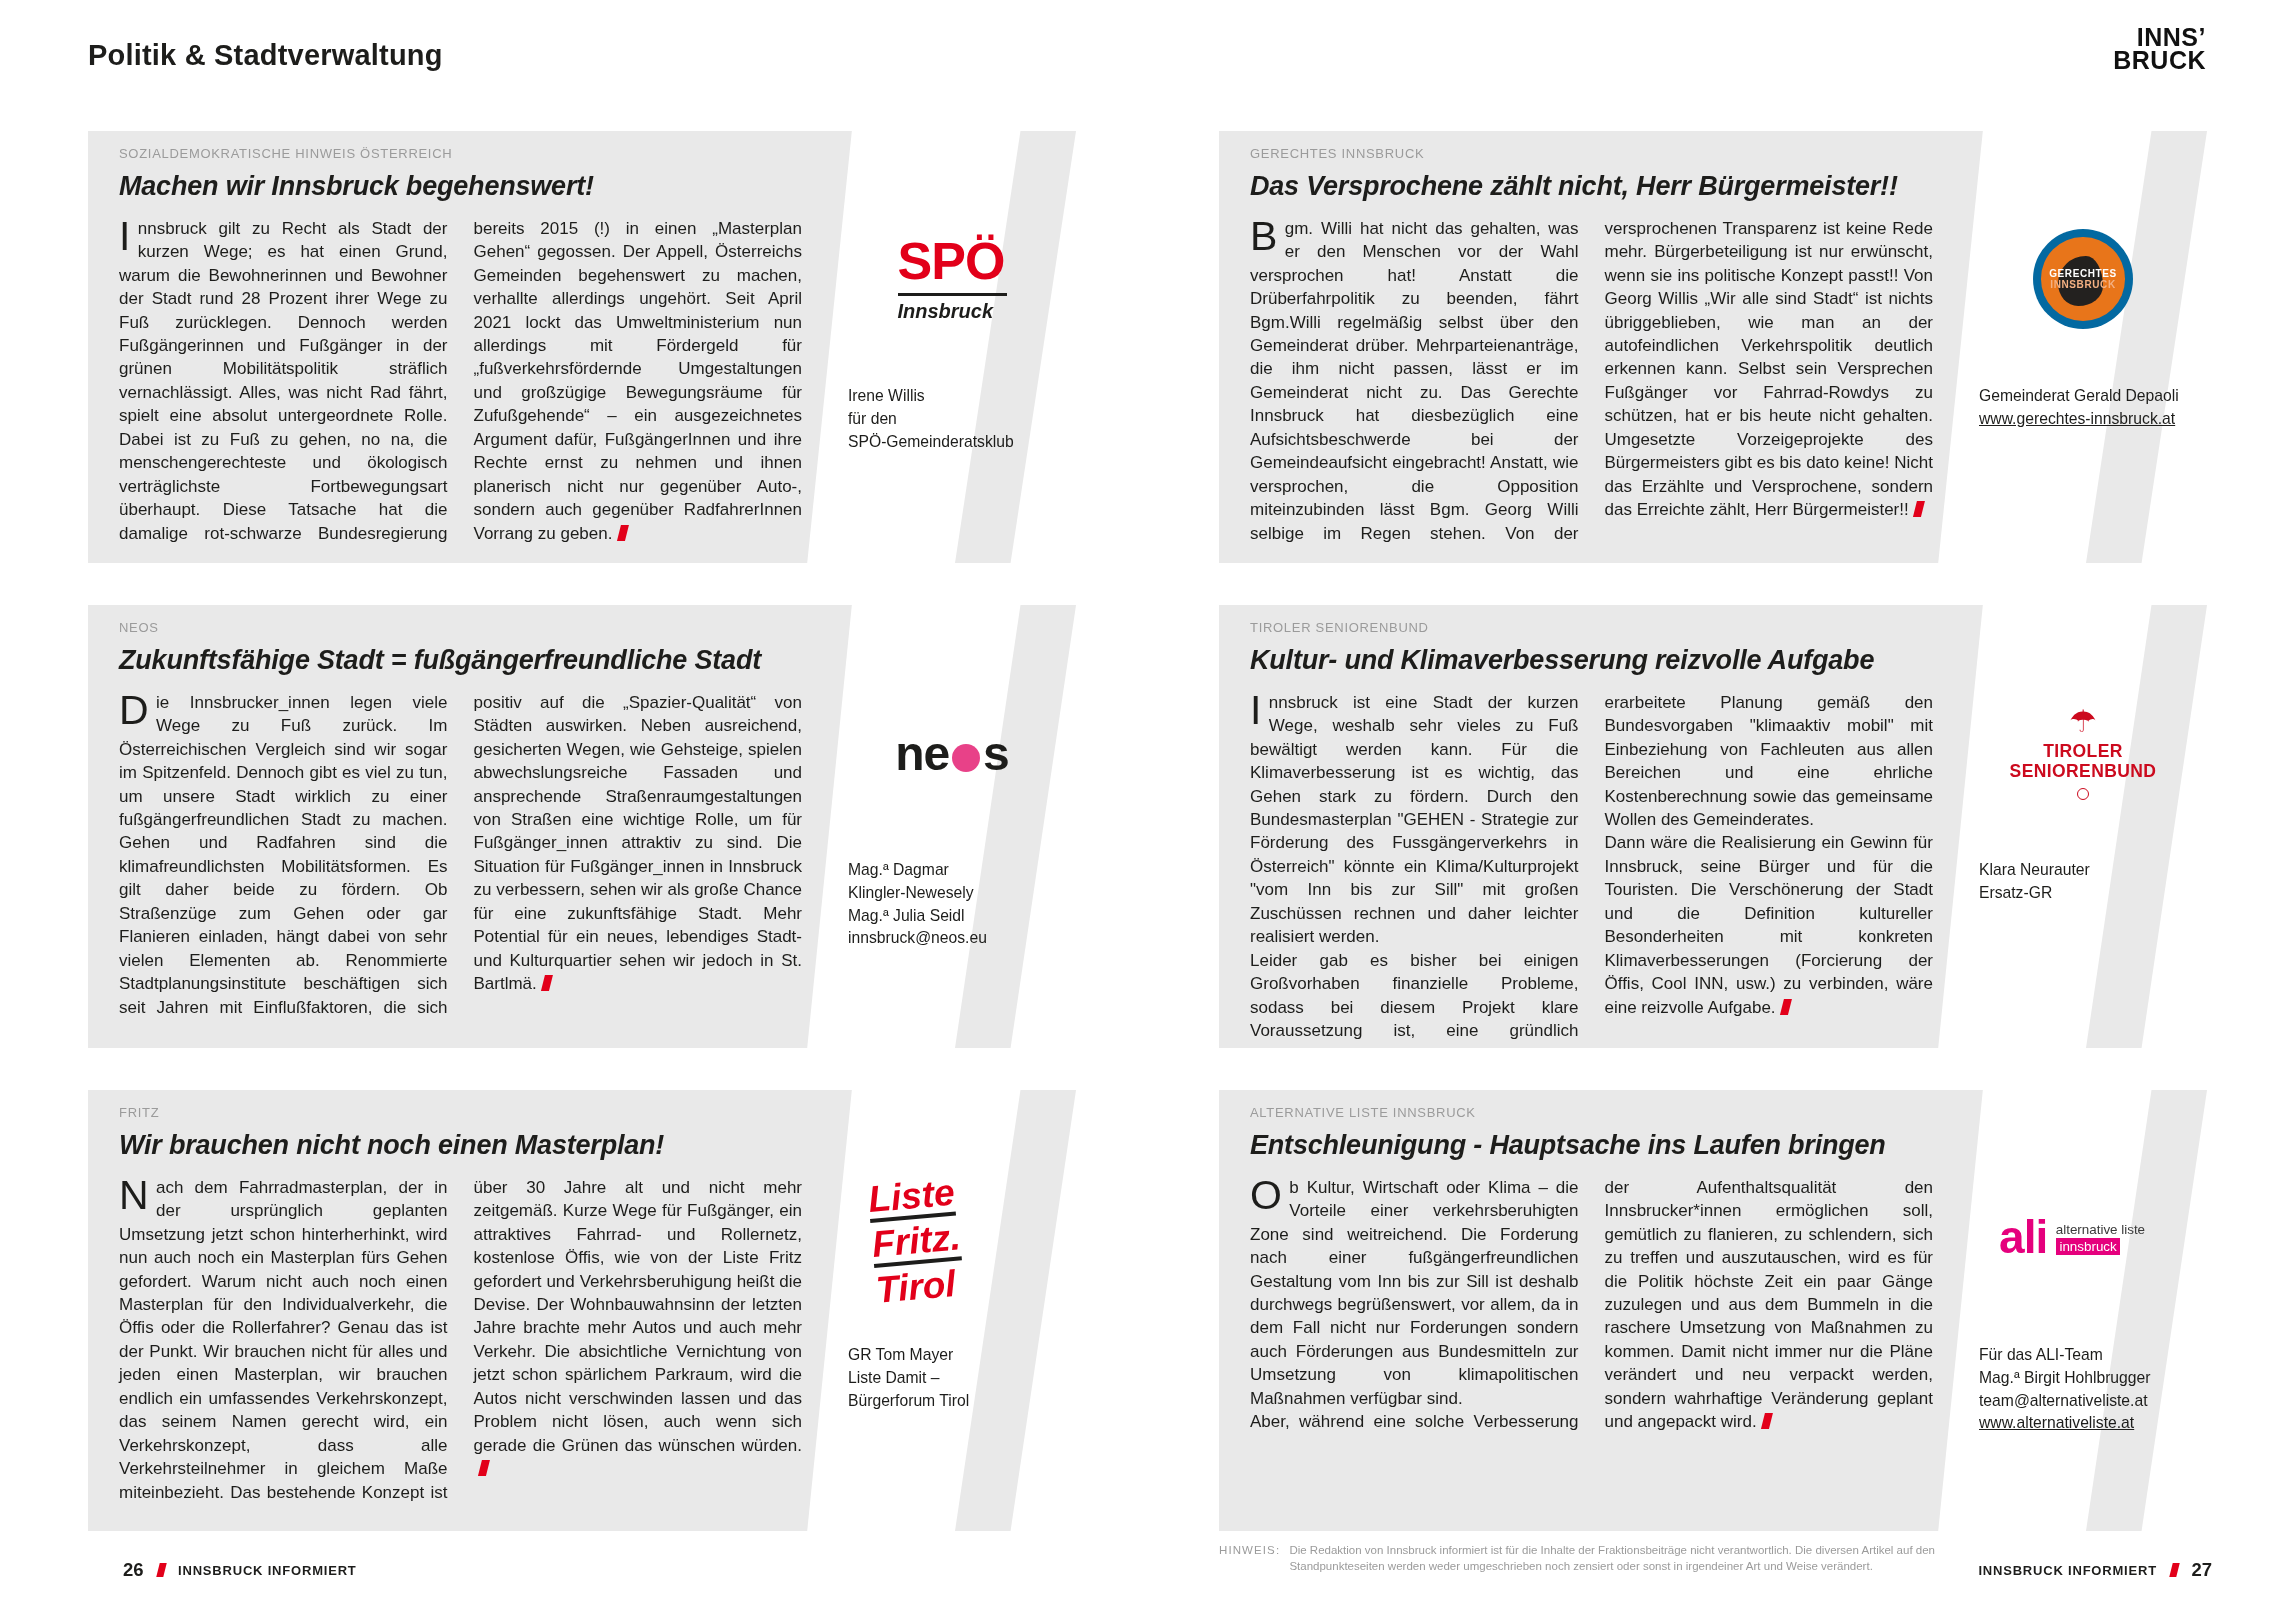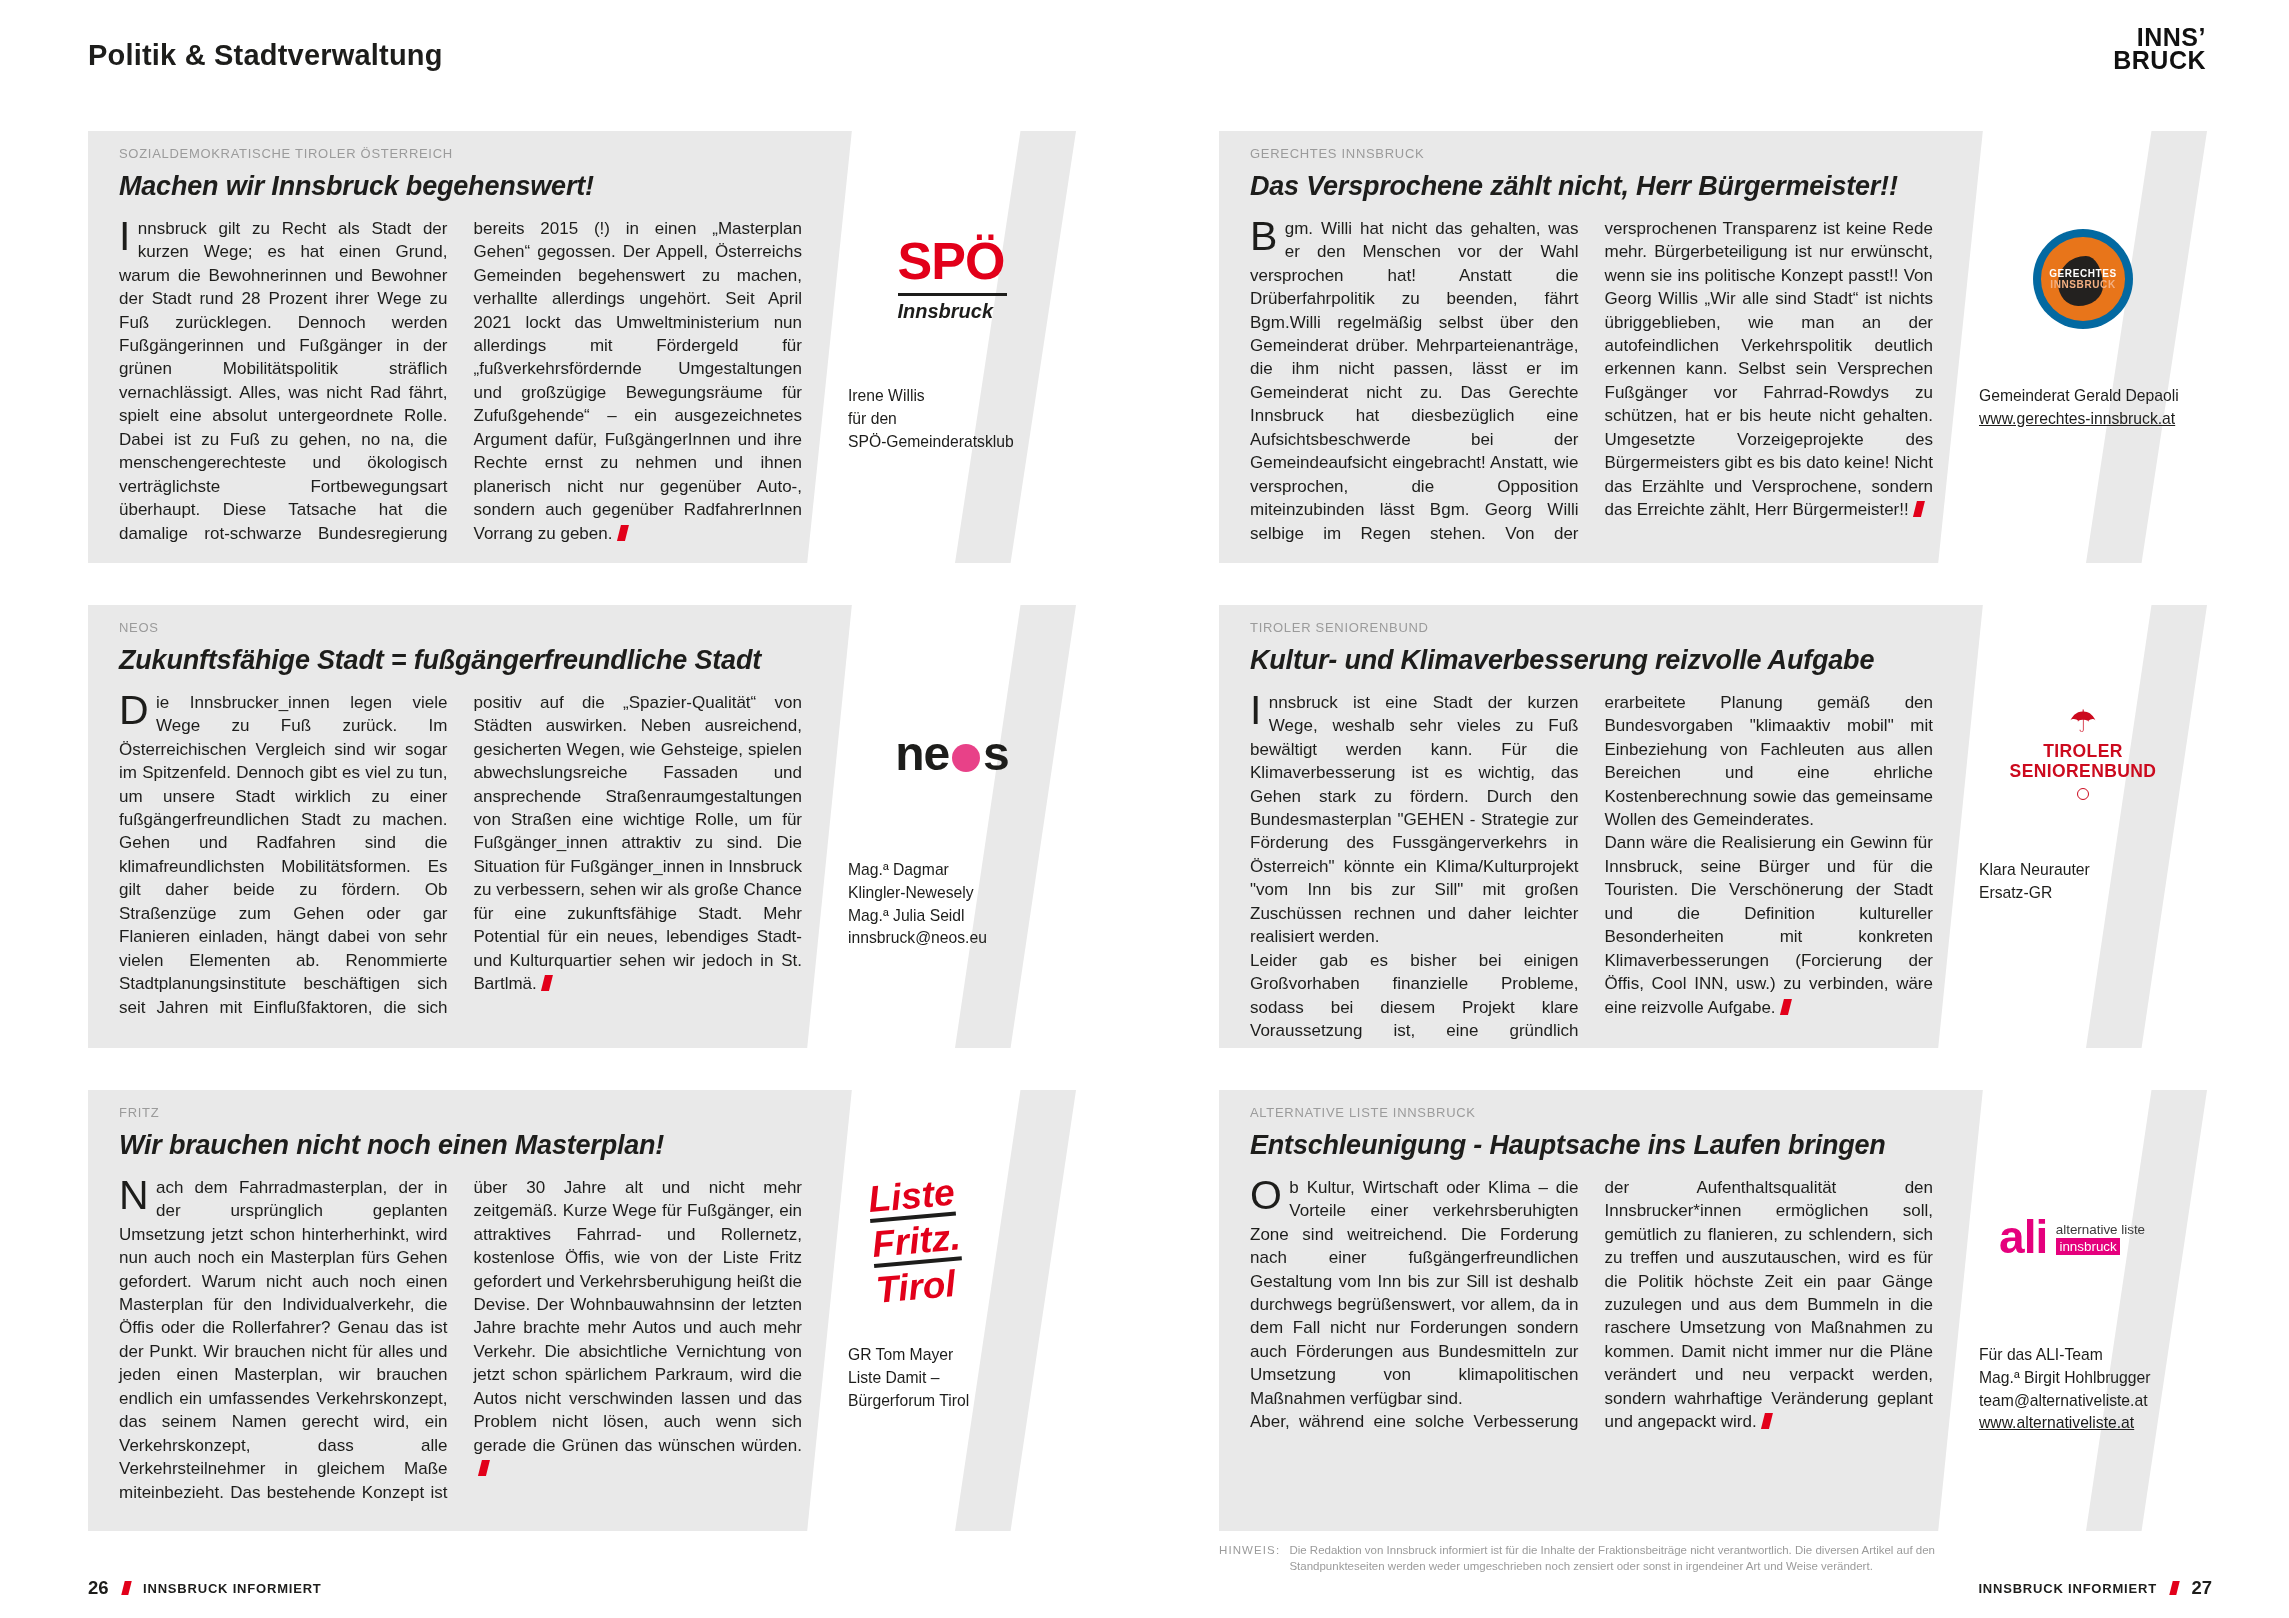--- a/index.html
+++ b/index.html
@@ -108,21 +108,21 @@
 
   
   .logo-ali { display: flex; align-items: center; width: 100%; padding-left: 20px; }
   .ali-main { color: #e5007d; font-weight: 800; font-size: 46px; line-height: 0.9; letter-spacing: -0.9px; }
   .ali-side { display: flex; flex-direction: column; margin-left: 8.3px; font-size: 13.4px; line-height: 1.3; }
   .ali-sub1 { color: #3a3a3a; }
   .ali-sub2 { background: #e5007d; color: #ffffff; padding: 0 3.7px; align-self: flex-start; }
 
   
   .footer-left, .footer-right {
-    position: absolute; bottom: 20px; display: flex; align-items: center; gap: 14px;
+    position: absolute; bottom: 38px; display: flex; align-items: center; gap: 14px; margin-left: 35px;
   }
   .footer-left  { left: 88px; }
   .footer-right { right: 78px; }
   .page-num { font-size: 18.5px; font-weight: 700; }
   .mag-name { font-size: 13px; font-weight: 700; letter-spacing: 0.8px; }
   .foot-mark {
     display: inline-block; width: 6.5px; height: 14px; background: #e2001a;
     transform: skewX(-14deg);
   }
   .notice {
@@ -140,21 +140,21 @@
   <div>INNS’</div>
   <div>BRUCK</div>
 </div>
 
 <div class="grid">
 
   <section class="card">
     <div class="card-bg main"></div>
     <div class="card-bg sliver"></div>
     <div class="card-content">
-      <div class="kicker">SOZIALDEMOKRATISCHE TIROLER ÖSTERREICH</div>
+      <div class="kicker">SOZIALDEMOKRATISCHE HINWEIS ÖSTERREICH</div>
       <h2 class="title">Machen wir Innsbruck begehenswert!</h2>
       <div class="body"><span class="dropcap">I</span><span class="body-text">nnsbruck gilt zu Recht als Stadt der kurzen Wege; es hat einen Grund, warum die Bewohnerinnen und Bewohner der Stadt rund 28 Prozent ihrer Wege zu Fuß zurücklegen. Dennoch werden Fußgängerinnen und Fußgänger in der grünen Mobilitätspolitik sträflich vernachlässigt. Alles, was nicht Rad fährt, spielt eine absolut untergeordnete Rolle. Dabei ist zu Fuß zu gehen, no na, die menschengerechteste und ökologisch verträglichste Fortbewegungsart überhaupt. Diese Tatsache hat die damalige rot-schwarze Bundesregierung bereits 2015 (!) in einen „Masterplan Gehen“ gegossen. Der Appell, Österreichs Gemeinden begehenswert zu machen, verhallte allerdings ungehört. Seit April 2021 lockt das Umweltministerium nun allerdings mit Fördergeld für „fußverkehrsfördernde Umgestaltungen und großzügige Bewegungsräume für Zufußgehende“ – ein ausgezeichnetes Argument dafür, FußgängerInnen und ihre Rechte ernst zu nehmen und ihnen planerisch nicht nur gegenüber Auto-, sondern auch gegenüber RadfahrerInnen Vorrang zu geben.</span><span class="endmark"></span></div>
     </div>
     <div class="logo-box">
       <div class="logo-spoe">
         <div class="spoe-name">SPÖ</div>
         <div class="spoe-rule"></div>
         <div class="spoe-city">Innsbruck</div>
       </div>
     </div>

